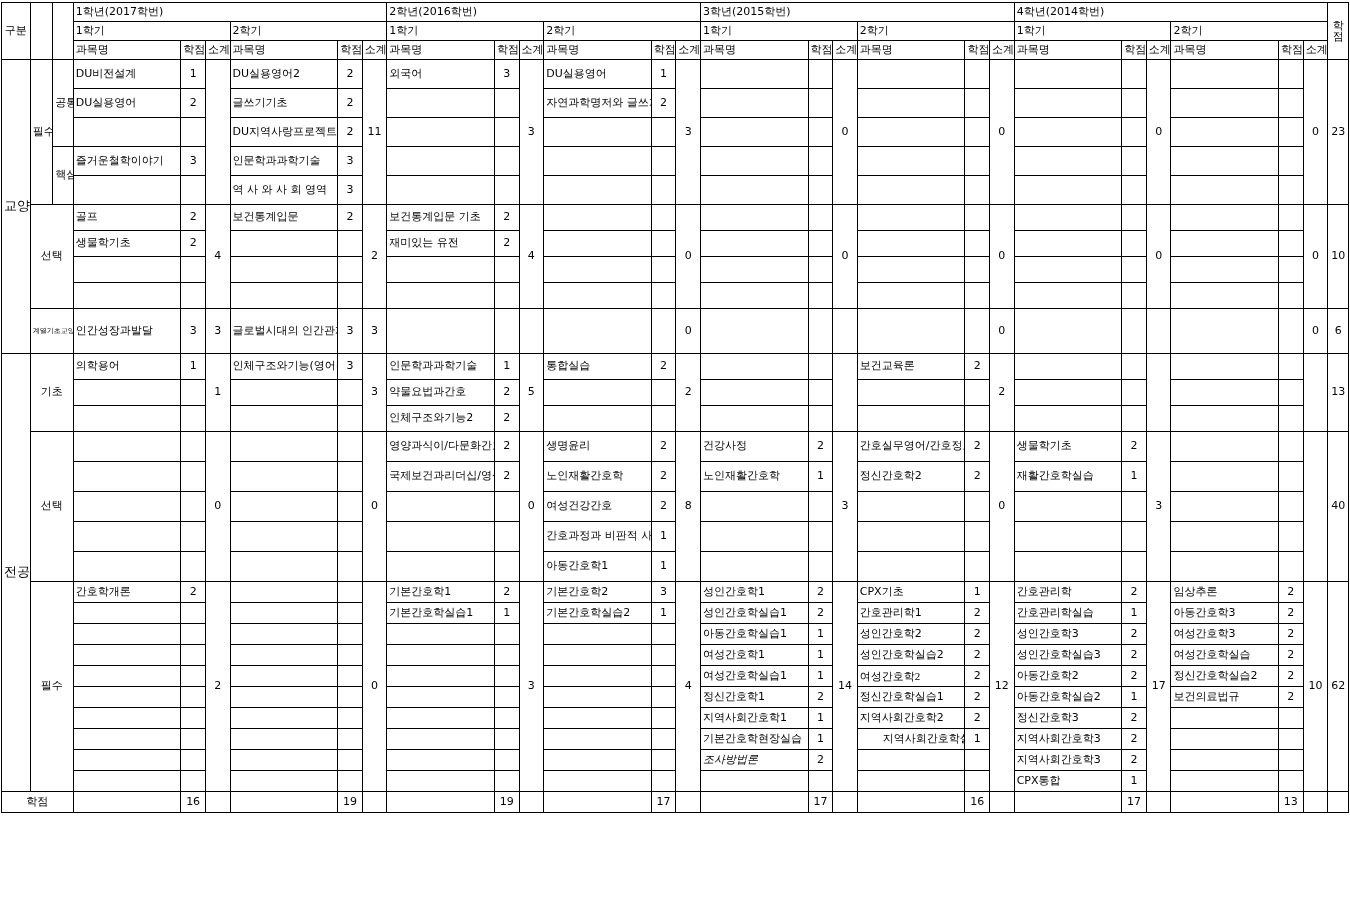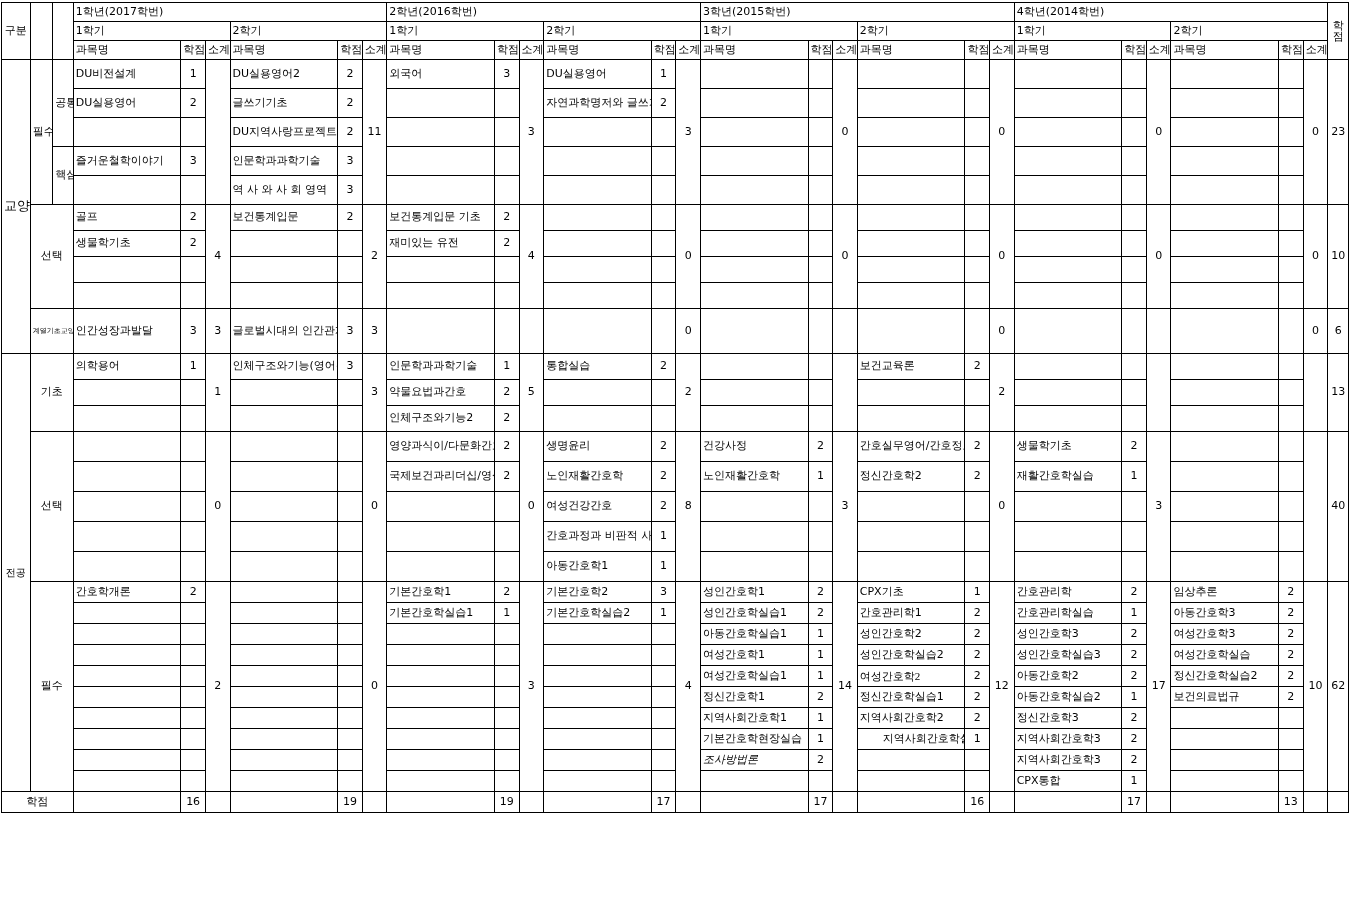--- a/index.html
+++ b/index.html
@@ -322,21 +322,21 @@
         <td class="c" rowspan="1" style="height: 44px;">0</td>
         <td class="l wrap" style="height: 44px;"></td>
         <td class="c" style="height: 44px;"></td>
         <td class="c" rowspan="1" style="height: 44px;"></td>
         <td class="l wrap" style="height: 44px;"></td>
         <td class="c" style="height: 44px;"></td>
         <td class="c" rowspan="1" style="height: 44px;">0</td>
         <td class="c" rowspan="1" style="height: 44px;">6</td>
       </tr>
       <tr>
-        <td class="c" rowspan="18" style="font-size: 10px; height: 25px;">전공</td>
+        <td class="c" rowspan="18" style="font-size: 13px; height: 25px;">전공</td>
         <td class="c xsmall" rowspan="3" colspan="2" style="height: 25px;">기초</td>
         <td class="l wrap" style="height: 25px;">의학용어</td>
         <td class="c" style="height: 25px;">1</td>
         <td class="c" rowspan="3" style="height: 25px;">1</td>
         <td class="l wrap xsmall" style="height: 25px;">인체구조와기능(영어강의)</td>
         <td class="c" style="height: 25px;">3</td>
         <td class="c" rowspan="3" style="height: 25px;">3</td>
         <td class="l wrap" style="height: 25px;">인문학과과학기술</td>
         <td class="c" style="height: 25px;">1</td>
         <td class="c" rowspan="3" style="height: 25px;">5</td>

